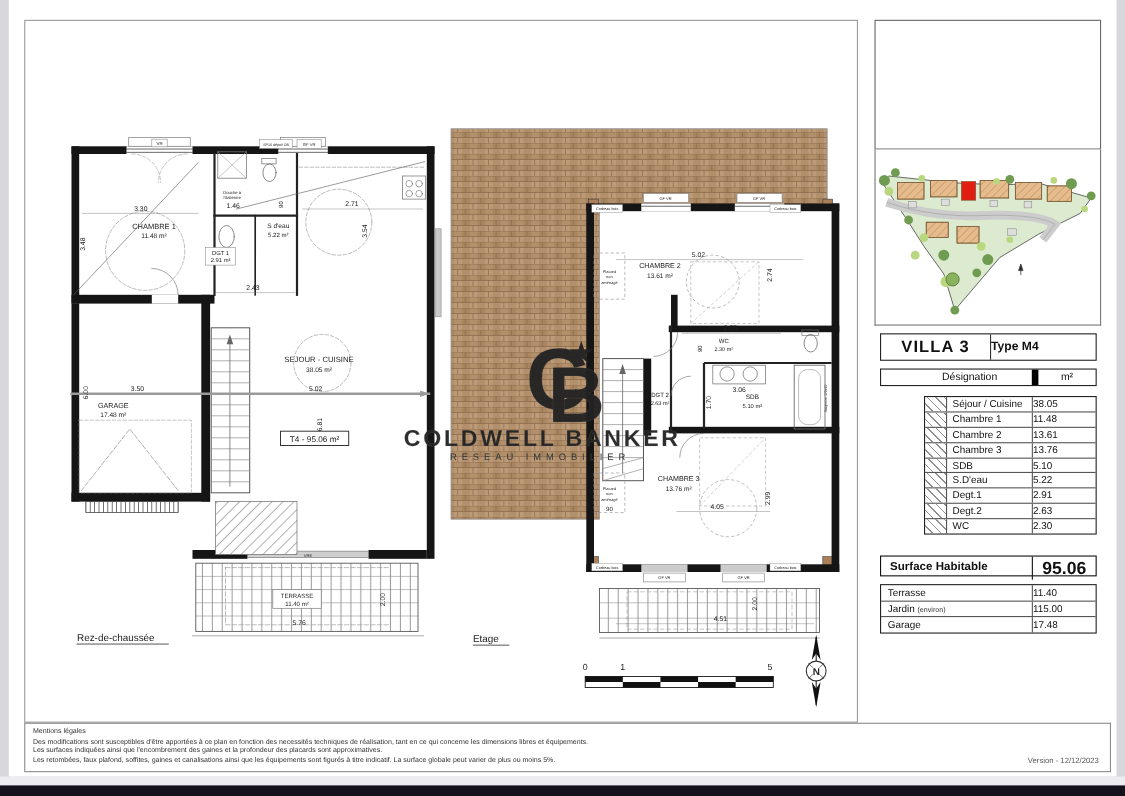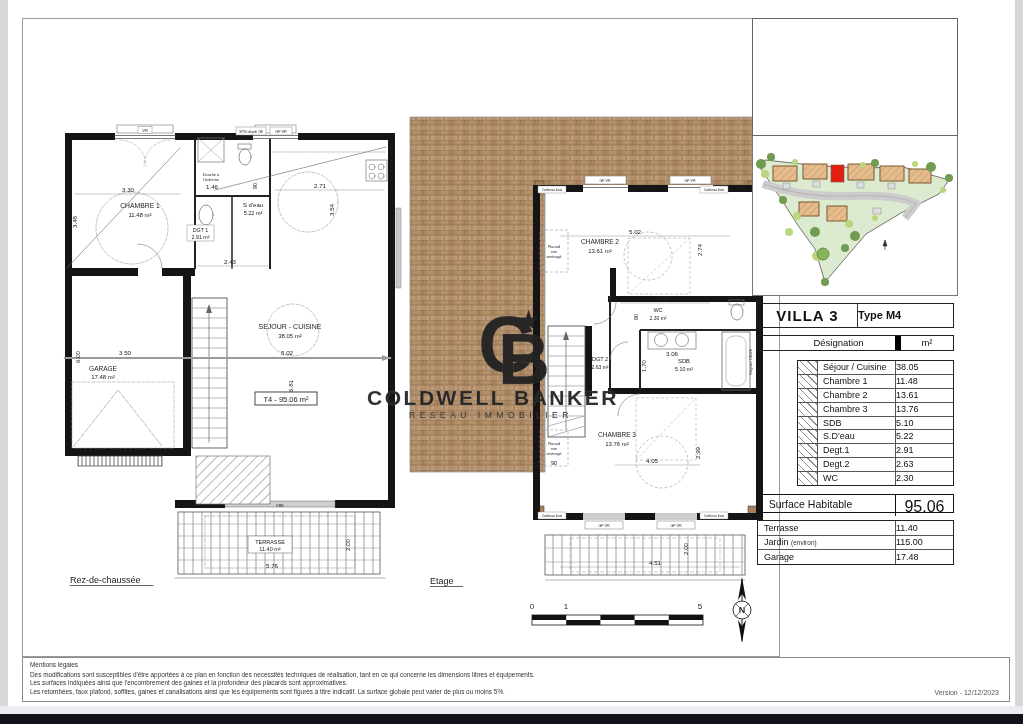--- a/index.html
+++ b/index.html
@@ -3,41 +3,41 @@
 <meta charset="utf-8">
 <style>
   html,body{margin:0;padding:0;background:#c9c9ce;font-family:"Liberation Sans",sans-serif;}
   .screen{position:relative;width:1023px;height:724px;background:#d8d8dc;overflow:hidden;}
   .page{position:absolute;left:8px;top:0;width:1007px;height:706px;background:#ffffff;}
   .frame{position:absolute;left:22px;top:18px;width:758px;height:639px;border:1px solid #9a9a9a;box-sizing:border-box;}
   .sheet-svg{position:absolute;left:22px;top:18px;width:758px;height:639px;}
   svg text{font-family:"Liberation Sans",sans-serif;fill:#222;}
 
   
-  .panel{position:absolute;left:752px;top:18px;width:206px;}
+  .panel{position:absolute;left:795px;top:18px;width:206px;}
   .logo-box{height:118px;border:1px solid #666;box-sizing:border-box;background:#fff;}
   .siteplan{height:160px;border:1px solid #777;border-top:none;box-sizing:border-box;background:#fff;overflow:hidden;}
   .tbl{margin:7px 4px 0 5px;color:#111;}
   .tbl-title{border:1.4px solid #222;}
   .tbl-title .r1{display:grid;grid-template-columns:1fr 96px;height:23px;}
   .tbl-title .r2{display:grid;grid-template-columns:1fr 96px;height:16px;border-top:1px solid #333;}
   .vt{font-weight:bold;font-size:15px;text-align:center;padding-top:3px;letter-spacing:1px;}
   .vtype{border-left:1px solid #333;font-size:11px;text-align:left;padding-top:5px;font-weight:bold;}
   .vlevel{font-size:10px;padding:2px 0 0 8px;}
   .vempty{border-left:1px solid #333;}
   .cols-head{display:grid;grid-template-columns:1fr 58px;height:14px;border:1.2px solid #222;margin-top:7px;padding-left:24px;}
   .cols-head .c1{font-size:9.5px;text-align:center;padding-top:1px;}
   .cols-head .c2{font-size:9.5px;text-align:center;border-left:6px solid #000000;padding-top:1px;}
   .rooms-block{border:1.4px solid #222;margin-top:9px;margin-left:40px;}
   .room-row{display:grid;grid-template-columns:20px 1fr 58px;height:12.9px;border-bottom:1px solid #555;}
   .room-row:last-child{border-bottom:none;}
   .hatch-cell{border-right:1px solid #555;background:repeating-linear-gradient(45deg,transparent 0 4.5px,#8f8f8f 4.5px 5.5px);}
   .room-name{font-size:9px;padding:1px 0 0 5px;white-space:nowrap;}
   .room-val{border-left:1px solid #555;text-align:left;font-size:9px;padding-top:1px;}
-  .total-row{display:grid;grid-template-columns:1fr 58px;height:17px;border:1.6px solid #111;margin-top:8px;font-weight:normal;gap:32px;}
+  .total-row{display:grid;grid-template-columns:1fr 58px;height:17px;border:1.6px solid #111;margin-top:19px;font-weight:bold;gap:32px;}
   .total-label{font-size:10.5px;text-align:center;padding-top:3px;}
   .total-val{border-left:1px solid #111;text-align:center;font-size:16px;padding-top:3px;}
   .extras-block{border:1.2px solid #222;margin-top:7px;}
   .extra-row{display:grid;grid-template-columns:1fr 58px;height:13.5px;border-bottom:1px solid #555;}
   .extra-row:last-child{border-bottom:none;}
   .extra-name{font-size:9px;padding:1.5px 0 0 6px;white-space:nowrap;}
   .extra-name .sub{font-size:6.5px;color:#333;}
   .extra-val{border-left:1px solid #555;font-size:9px;padding-top:1.5px;}
 
   

